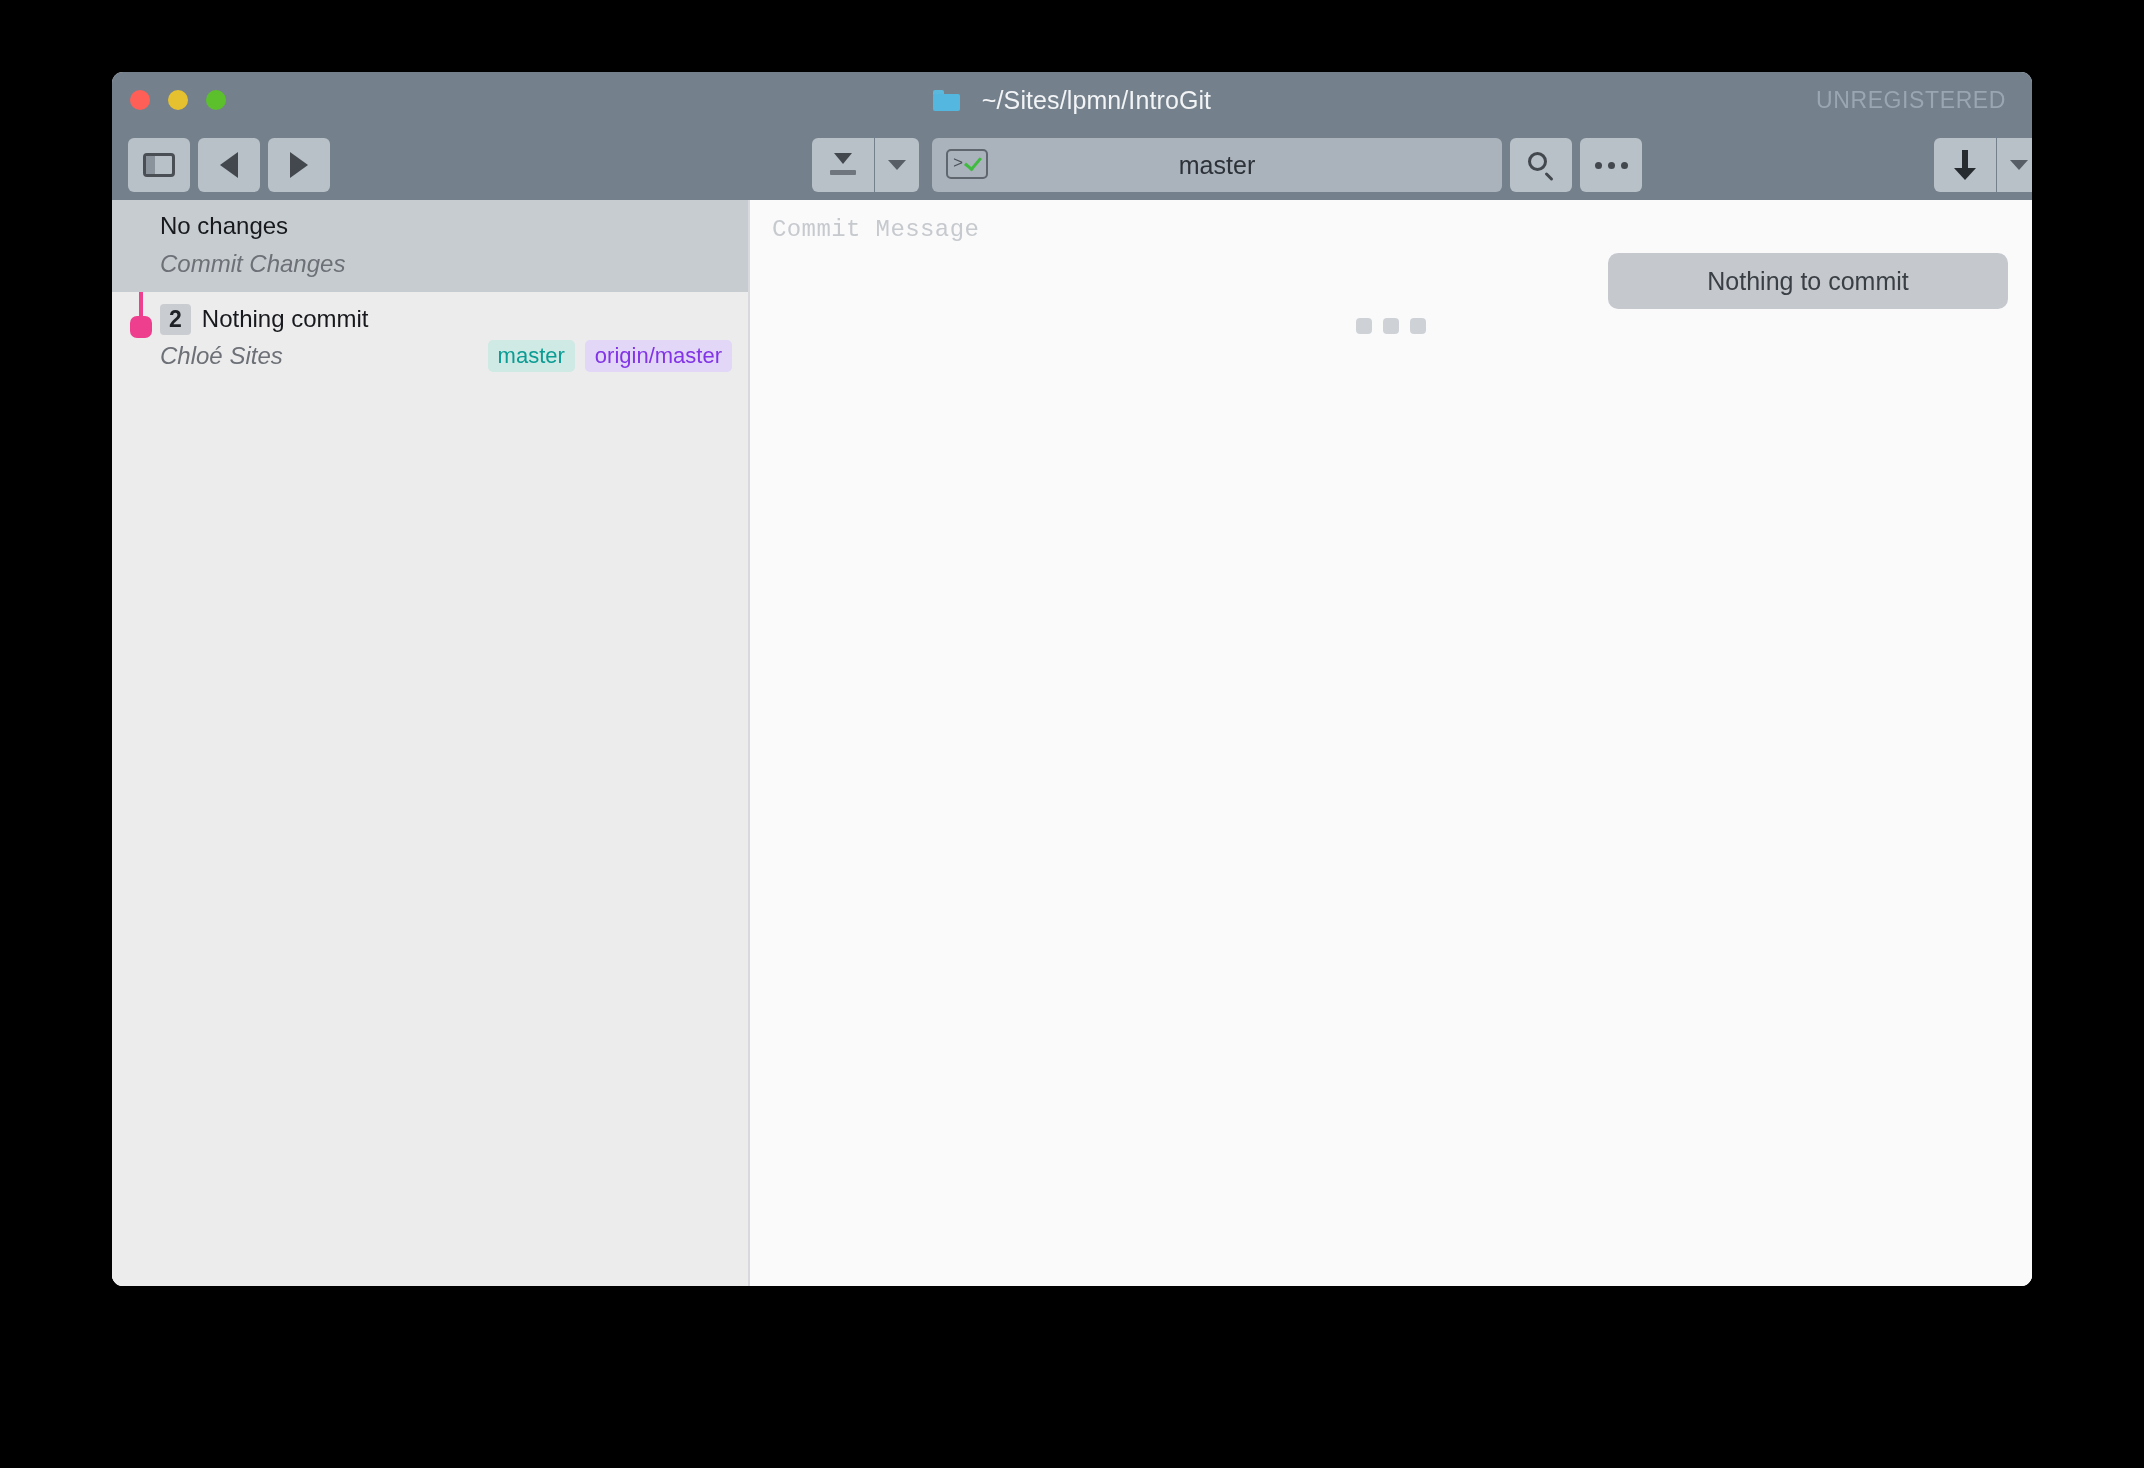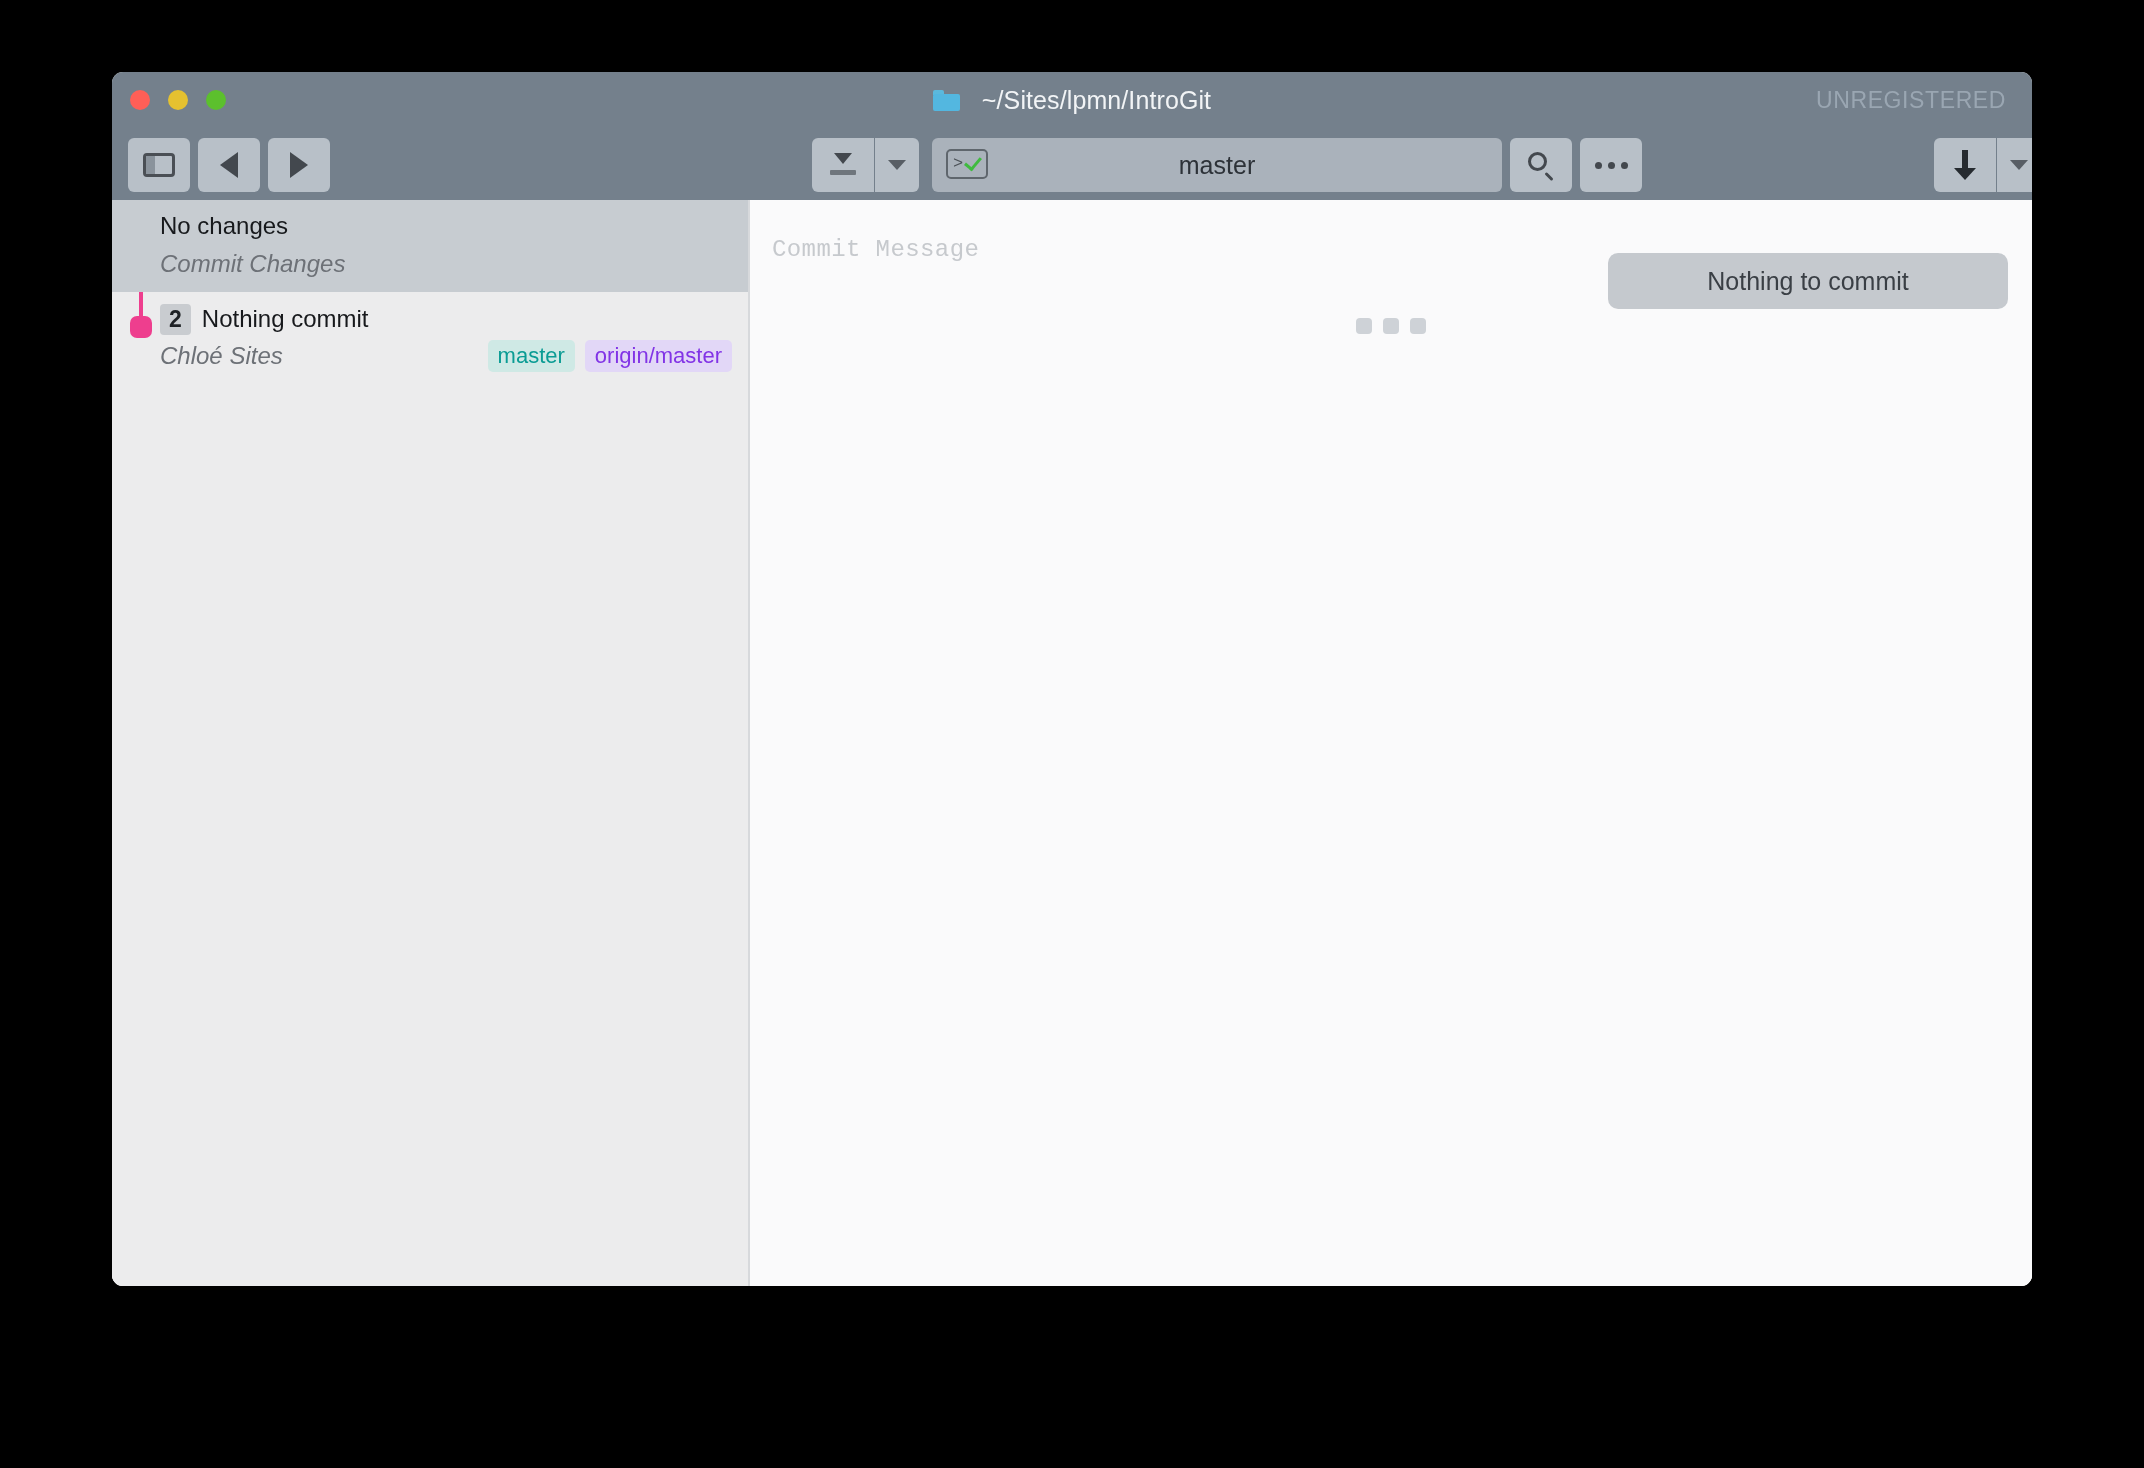--- a/index.html
+++ b/index.html
@@ -417,21 +417,20 @@
     background: #fafafb;
   }
   .msg-placeholder {
     position: absolute;
     left: 22px;
     top: 16px;
     font-family: "Liberation Mono", monospace;
     font-size: 24px;
     color: #c6c9cd;
     letter-spacing: 0.4px;
-    margin-top: 20px;
   }
   .author-line {
     position: absolute;
     left: 22px;
     top: 63px;
     font-size: 25px;
     color: #52575d;
   }
   .commit-btn {
     position: absolute;

